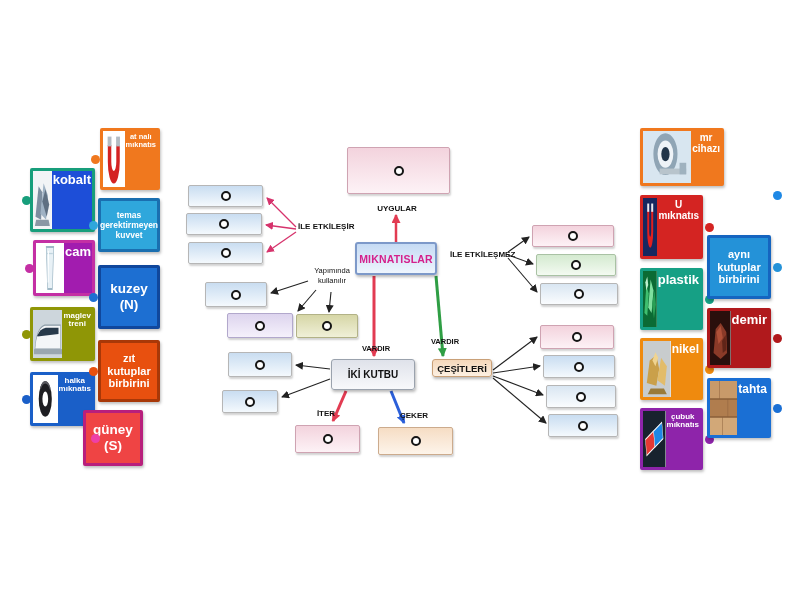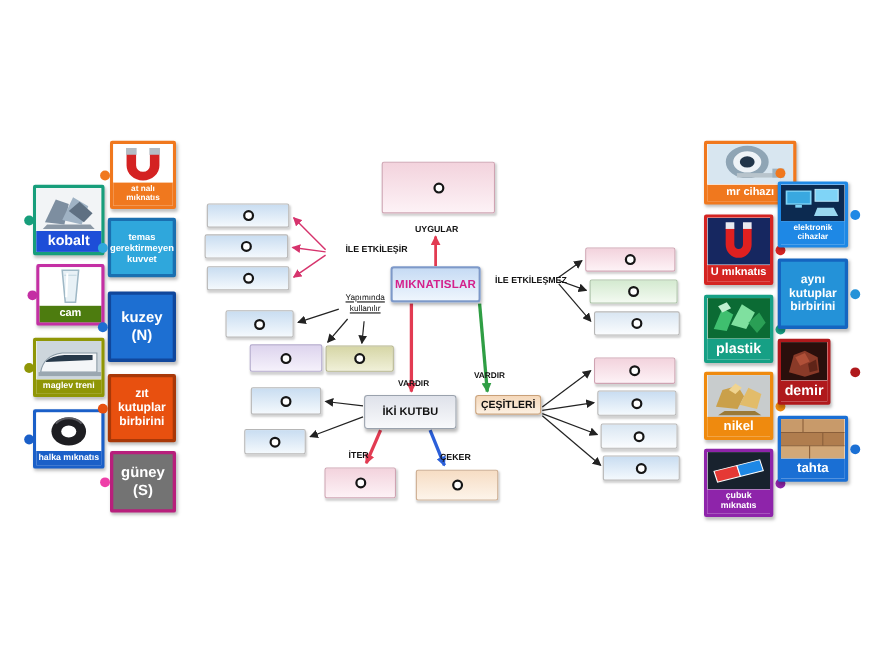--- a/index.html
+++ b/index.html
@@ -29,24 +29,24 @@
   #node-mik { background: linear-gradient(#c6dbf4, #eef5fd); border:2px solid #7d99c9;
               color:#d4218c; font-size:10.5px; letter-spacing:.2px; }
   #node-iki { background: linear-gradient(#dfe2ea, #f8f9fb); border:1px solid #9aa2ad;
               color:#111; font-size:10px; }
   #node-ces { background: linear-gradient(#f5d8ba, #fcf0e2); border:1px solid #c9a078;
               color:#111; font-size:9.5px; }
 
   
   .lbl { position:absolute; font-size:8px; font-weight:bold; color:#111;
          text-align:center; white-space:nowrap; }
-  .lbl-plain { font-weight:normal; white-space:pre-line; font-size:7.5px; line-height:10px;text-decoration:underline; }
-
-  
-  .card { position:absolute; border:3px solid; background:#fff; display:flex; flex-direction:column;
+  .lbl-plain { font-weight:normal; white-space:pre-line; font-size:7.5px; line-height:10px; }
+
+  
+  .card { position:absolute; border:3px solid; background:#fff; display:flex; 
           border-radius:2px; box-shadow: 1px 2px 3px rgba(0,0,0,.25); cursor:grab; }
   .card .cimg { flex:1 1 auto; overflow:hidden; background:#fff; }
   .card .cimg svg { display:block; width:100%; height:100%; }
   .card .strip { color:#fff; font-weight:bold; text-align:center; line-height:1.05;
                  padding:2px 1px 3px; }
   .card.solid { color:#fff; font-weight:bold; align-items:center; justify-content:center;
                 text-align:center; padding:2px; line-height:1.18; flex-direction:row; }
   .dot { position:absolute; width:9px; height:9px; border-radius:50%; }
 </style>
 </head>
@@ -100,21 +100,21 @@
     <line x1="493" y1="373" x2="540" y2="366" stroke="#222" stroke-width="1.1" marker-end="url(#m-blk)"></line>
     <line x1="493" y1="376" x2="543" y2="395" stroke="#222" stroke-width="1.1" marker-end="url(#m-blk)"></line>
     <line x1="493" y1="378" x2="546" y2="423" stroke="#222" stroke-width="1.1" marker-end="url(#m-blk)"></line>
   </svg>
 
   <div class="node" id="node-iki" style="left:331px;top:359px;width:84px;height:31px">İKİ KUTBU</div>
   <div class="node" id="node-mik" style="left:355px;top:242px;width:82px;height:33px">MIKNATISLAR</div>
   <div class="node" id="node-ces" style="left:432px;top:359px;width:60px;height:18px">ÇEŞİTLERİ</div>
 
   <div class="lbl" style="left:362px;top:204px;width:70px">UYGULAR</div>
-  <div class="lbl" style="left:314px;top:222px">İLE ETKİLEŞİR</div>
+  <div class="lbl" style="left:298px;top:222px">İLE ETKİLEŞİR</div>
   <div class="lbl" style="left:450px;top:250px">İLE ETKİLEŞMEZ</div>
   <div class="lbl lbl-plain" style="left:305px;top:266px;width:54px">Yapımında
 kullanılır</div>
   <div class="lbl" style="left:358px;top:344px;width:36px;font-size:7.5px">VARDIR</div>
   <div class="lbl" style="left:427px;top:337px;width:36px;font-size:7.5px">VARDIR</div>
   <div class="lbl" style="left:308px;top:409px;width:36px">İTER</div>
   <div class="lbl" style="left:394px;top:411px;width:40px">ÇEKER</div>
 
   <div class="dz dz-pink" style="left:347px;top:147px;width:103px;height:47px">
       <span class="ring"></span>
@@ -193,21 +193,21 @@
 
   <div class="card" style="left:33px;top:240px;width:62px;height:56px;border-color:#c42fa4">
     <div class="cimg">
       <svg viewBox="0 0 60 38" preserveAspectRatio="none">
           <rect width="60" height="38" fill="#ffffff"></rect>
           <path d="M22 3 L38 3 L35 35 L25 35 Z" fill="#e8f1f6" stroke="#9fb8c6" stroke-width="1.5"></path>
           <line x1="24" y1="8" x2="36" y2="8" stroke="#bfd4de" stroke-width="1"></line>
           <line x1="27" y1="6" x2="26" y2="30" stroke="#ffffff" stroke-width="2"></line>
         </svg>
     </div>
-    <div class="strip" style="background:#4d7c0f;font-size:10px">cam</div>
+    <div class="strip" style="background:#a21caf;font-size:13px">cam</div>
   </div>
   <span class="dot" style="left:25px;top:264px;background:#c42fa4"></span>
 
   <div class="card" style="left:30px;top:307px;width:65px;height:54px;border-color:#8f9606">
     <div class="cimg">
       <svg viewBox="0 0 60 38" preserveAspectRatio="none">
           <rect width="60" height="38" fill="#cdd6dc"></rect>
           <path d="M4 31 Q7 14 24 12 L56 12 L56 31 Z" fill="#f4f6f8" stroke="#8a9aa5" stroke-width="1"></path>
           <path d="M9 20 Q14 15 26 14 L52 14 L52 19 L9 21 Z" fill="#27394a"></path>
           <rect x="2" y="31" width="58" height="4" fill="#9aa7b0"></rect>
@@ -245,21 +245,21 @@
 
   <div class="card solid" style="left:98px;top:198px;width:62px;height:54px;background:#2fa7dc;border-color:#1a6fb0;font-size:8.5px">temas gerektirmeyen kuvvet</div>
   <span class="dot" style="left:89px;top:221px;background:#2fa7dc"></span>
 
   <div class="card solid" style="left:98px;top:265px;width:62px;height:64px;background:#1d6fd2;border-color:#10479c;font-size:13.5px">kuzey (N)</div>
   <span class="dot" style="left:89px;top:293px;background:#1d6fd2"></span>
 
   <div class="card solid" style="left:98px;top:340px;width:62px;height:62px;background:#e8500f;border-color:#a83808;font-size:11px">zıt kutuplar birbirini</div>
   <span class="dot" style="left:89px;top:367px;background:#e8500f"></span>
 
-  <div class="card solid" style="left:100px;top:410px;width:60px;height:56px;background:#737373;border-color:#b81f7c;font-size:13.5px">güney (S)</div>
+  <div class="card solid" style="left:83px;top:410px;width:60px;height:56px;background:#ef4444;border-color:#b81f7c;font-size:13.5px">güney (S)</div>
   <span class="dot" style="left:91px;top:434px;background:#ee3fa8"></span>
 
   <div class="card" style="left:640px;top:128px;width:84px;height:58px;border-color:#f0781e">
     <div class="cimg">
       <svg viewBox="0 0 58 36" preserveAspectRatio="none">
           <rect width="58" height="36" fill="#d8e6f0"></rect>
           <circle cx="27" cy="16" r="12" fill="#eef3f7" stroke="#8fa5b5" stroke-width="5"></circle>
           <circle cx="27" cy="16" r="5" fill="#22364a"></circle>
           <rect x="20" y="26" width="32" height="4" fill="#b8c4cc"></rect>
           <rect x="44" y="22" width="8" height="8" fill="#9fb2bf"></rect>
@@ -317,38 +317,26 @@
           <g transform="rotate(-16 29 20)">
             <rect x="7" y="14" width="22" height="12" fill="#e53935" stroke="#fff" stroke-width="1"></rect>
             <rect x="29" y="14" width="22" height="12" fill="#1e88e5" stroke="#fff" stroke-width="1"></rect>
           </g>
         </svg>
     </div>
     <div class="strip" style="background:#8e24aa;font-size:8px">çubuk mıknatıs</div>
   </div>
   <span class="dot" style="left:705px;top:435px;background:#8e24aa"></span>
 
-  <div class="card" style="left:707px;top:165px;width:64px;height:60px;border-color:#1e88e5">
-    <div class="cimg">
-      <svg viewBox="0 0 58 40" preserveAspectRatio="none">
-          <rect width="58" height="40" fill="#0c2a50"></rect>
-          <rect x="5" y="7" width="22" height="14" fill="#39a8e0" stroke="#7fd4f7" stroke-width="1.5"></rect>
-          <rect x="13" y="22" width="6" height="3" fill="#7fd4f7"></rect>
-          <rect x="31" y="5" width="21" height="13" fill="#7fd4f7" stroke="#bfe9fb" stroke-width="1"></rect>
-          <polygon points="30,34 52,34 48,25 33,25" fill="#9ad8f0"></polygon>
-        </svg>
-    </div>
-    <div class="strip" style="background:#1e88e5;font-size:7.5px">elektronik cihazlar</div>
-  </div>
   <span class="dot" style="left:773px;top:191px;background:#1e88e5"></span>
 
   <div class="card solid" style="left:707px;top:235px;width:64px;height:64px;background:#2492d8;border-color:#1565c0;font-size:11px">aynı kutuplar birbirini</div>
   <span class="dot" style="left:773px;top:263px;background:#2492d8"></span>
 
-  <div class="card" style="left:707px;top:308px;width:48px;height:60px;border-color:#b0191c">
+  <div class="card" style="left:707px;top:308px;width:64px;height:60px;border-color:#b0191c">
     <div class="cimg">
       <svg viewBox="0 0 58 36" preserveAspectRatio="none">
           <rect width="58" height="36" fill="#2a0f0c"></rect>
           <polygon points="10,28 16,12 30,8 46,14 48,28 30,32" fill="#8a3a28"></polygon>
           <polygon points="18,14 30,10 36,18 24,22" fill="#b05038"></polygon>
           <polygon points="34,20 44,16 46,26 36,28" fill="#5f2418"></polygon>
         </svg>
     </div>
     <div class="strip" style="background:#b0191c;font-size:13px">demir</div>
   </div>

